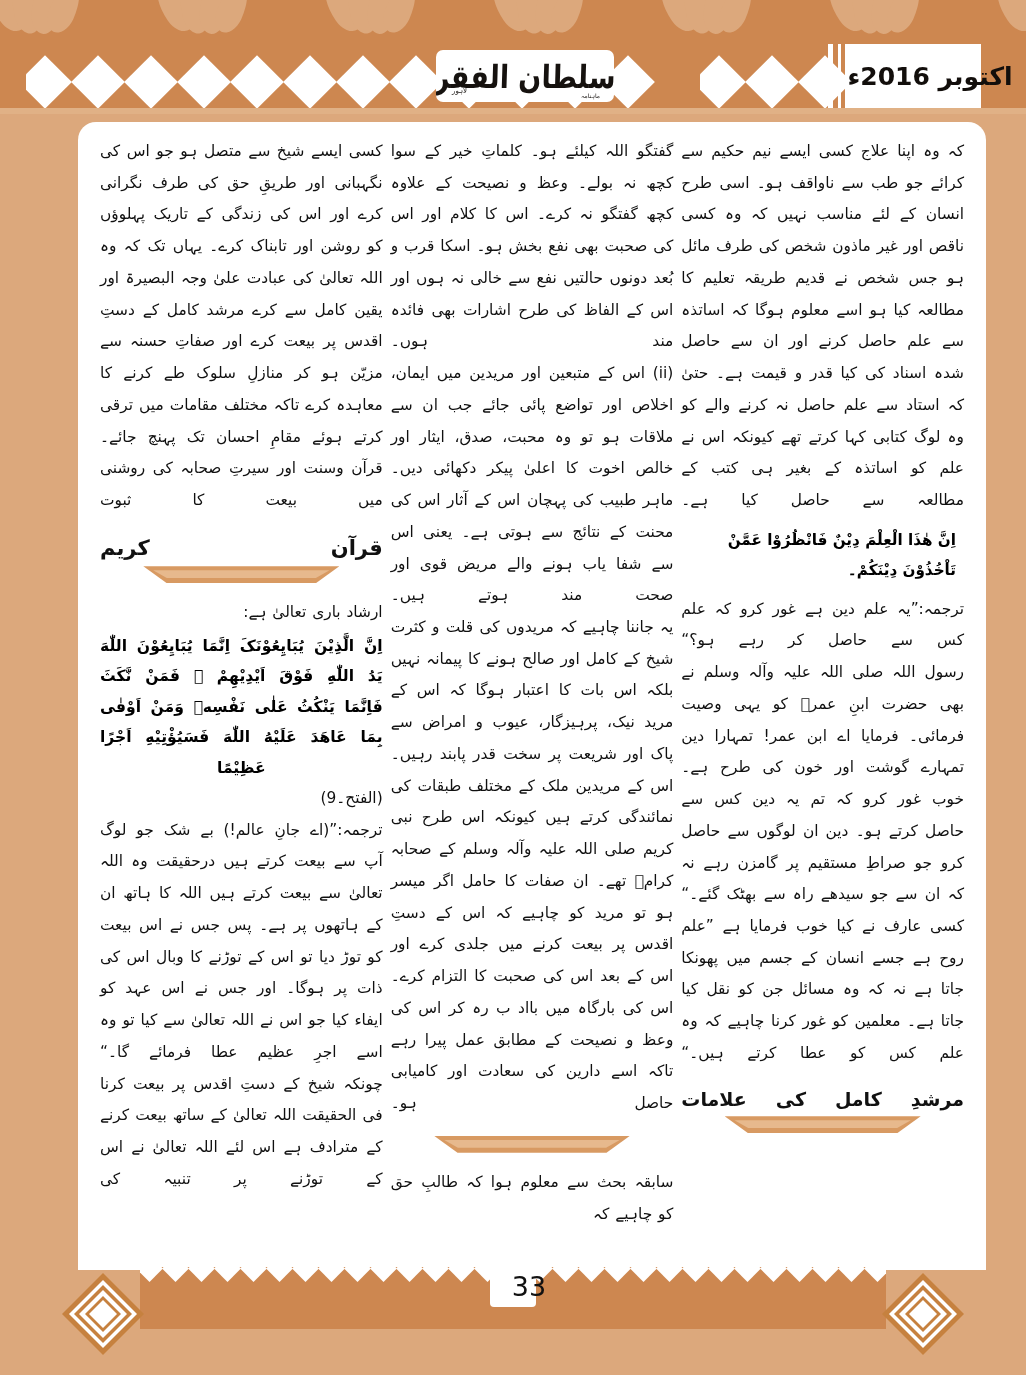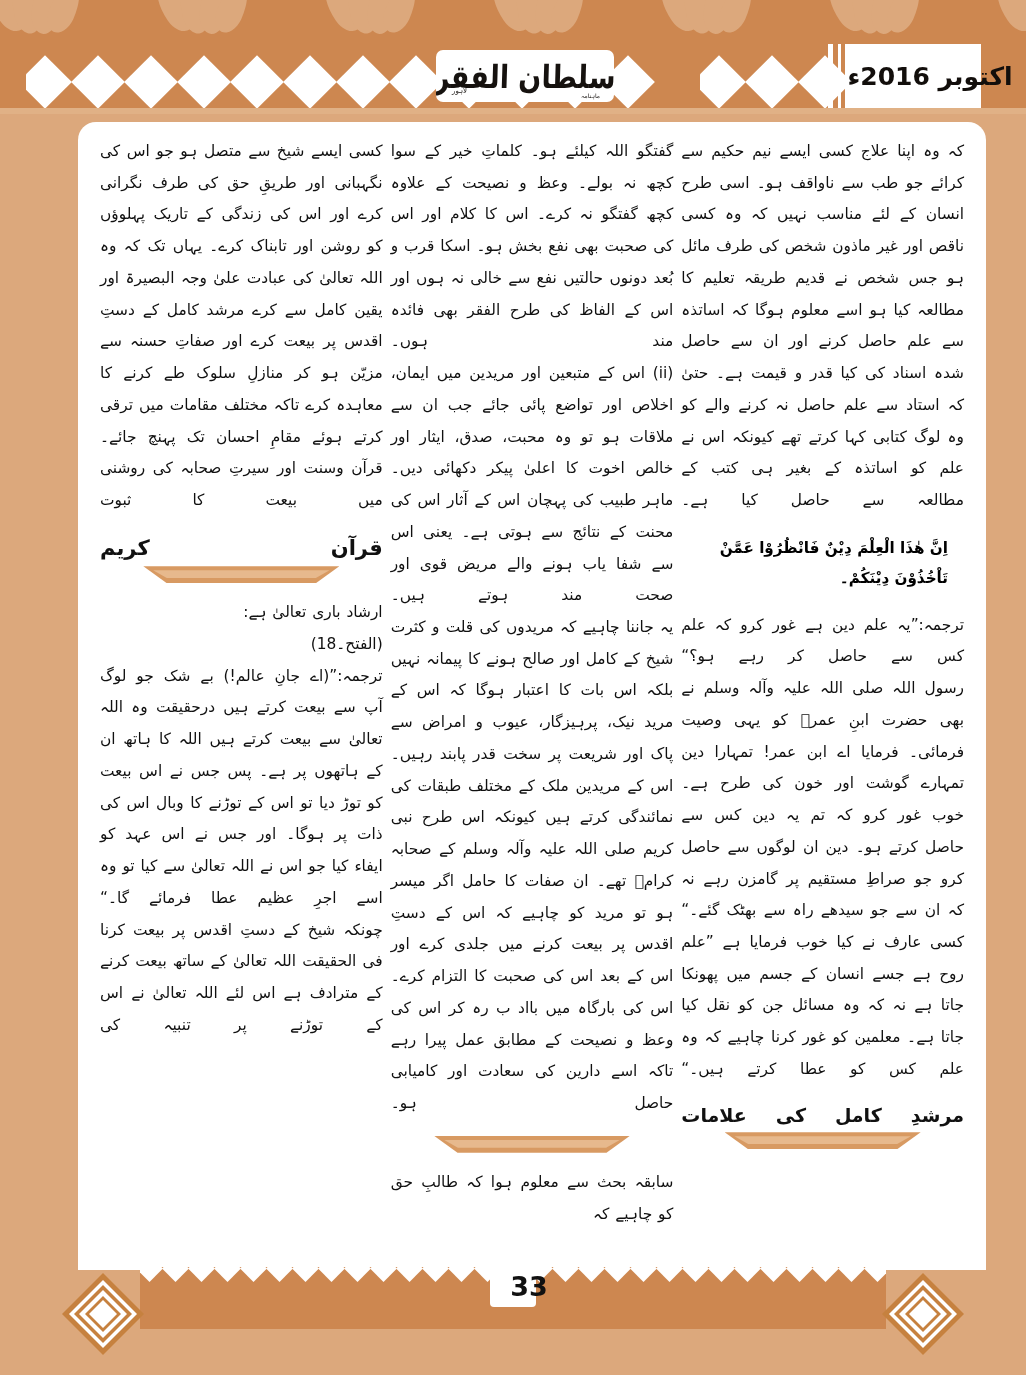--- a/index.html
+++ b/index.html
@@ -199,21 +199,21 @@
     font-family: "DejaVu Sans", sans-serif;
     font-size: 15.6px;
     font-weight: bold;
     line-height: 1.95;
     color: #000;
     text-align: justify;
     text-align-last: center;
     word-spacing: 2px;
   }
   p.arabic-inline {
-    margin: 16px;
+    margin: 8px;
     font-family: "DejaVu Sans", sans-serif;
     font-size: 15.2px;
     font-weight: bold;
     line-height: 2.0;
     color: #000;
     text-align: right;
     text-align-last: right;
   }
 
   
@@ -292,21 +292,21 @@
     background: #ffffff;
     border-radius: 4px;
     display: flex;
     align-items: center;
     justify-content: center;
     z-index: 4;
   }
   .page-num span {
     font-family: "DejaVu Sans", sans-serif;
     font-size: 27px;
-    font-weight: bold;
+    font-weight: normal;
     color: #111;
     margin-left: 32px;
   }
   .corner-dia {
     position: absolute;
     top: 6px;
     width: 82px;
     height: 82px;
   }
   .corner-dia.left  { left: 62px; }
@@ -450,21 +450,21 @@
       <p class="urdu">رسول اللہ صلی اللہ علیہ وآلہ وسلم نے بھی حضرت ابنِ عمرؓ کو یہی وصیت فرمائی۔ فرمایا اے ابن عمر! تمہارا دین تمہارے گوشت اور خون کی طرح ہے۔ خوب غور کرو کہ تم یہ دین کس سے حاصل کرتے ہو۔ دین ان لوگوں سے حاصل کرو جو صراطِ مستقیم پر گامزن رہے نہ کہ ان سے جو سیدھے راہ سے بھٹک گئے۔“ کسی عارف نے کیا خوب فرمایا ہے ”علم روح ہے جسے انسان کے جسم میں پھونکا جاتا ہے نہ کہ وہ مسائل جن کو نقل کیا جاتا ہے۔ معلمین کو غور کرنا چاہیے کہ وہ علم کس کو عطا کرتے ہیں۔“</p>
 
       <div class="heading-block">
         <div class="heading-title wide">مرشدِ کامل کی علامات</div>
         <div class="trapezoid"></div>
       </div>
 
     </div>
 
     <div class="col col-mid">
-      <p class="urdu">گفتگو اللہ کیلئے ہو۔ کلماتِ خیر کے سوا کچھ نہ بولے۔ وعظ و نصیحت کے علاوہ کچھ گفتگو نہ کرے۔ اس کا کلام اور اس کی صحبت بھی نفع بخش ہو۔ اسکا قرب و بُعد دونوں حالتیں نفع سے خالی نہ ہوں اور اس کے الفاظ کی طرح الفقر بھی فائدہ مند ہوں۔</p>
+      <p class="urdu">گفتگو اللہ کیلئے ہو۔ کلماتِ خیر کے سوا کچھ نہ بولے۔ وعظ و نصیحت کے علاوہ کچھ گفتگو نہ کرے۔ اس کا کلام اور اس کی صحبت بھی نفع بخش ہو۔ اسکا قرب و بُعد دونوں حالتیں نفع سے خالی نہ ہوں اور اس کے الفاظ کی طرح اشارات بھی فائدہ مند ہوں۔</p>
       <p class="urdu">(ii) اس کے متبعین اور مریدین میں ایمان، اخلاص اور تواضع پائی جائے جب ان سے ملاقات ہو تو وہ محبت، صدق، ایثار اور خالص اخوت کا اعلیٰ پیکر دکھائی دیں۔ ماہر طبیب کی پہچان اس کے آثار اس کی محنت کے نتائج سے ہوتی ہے۔ یعنی اس سے شفا یاب ہونے والے مریض قوی اور صحت مند ہوتے ہیں۔</p>
       <p class="urdu">یہ جاننا چاہیے کہ مریدوں کی قلت و کثرت شیخ کے کامل اور صالح ہونے کا پیمانہ نہیں بلکہ اس بات کا اعتبار ہوگا کہ اس کے مرید نیک، پرہیزگار، عیوب و امراض سے پاک اور شریعت پر سخت قدر پابند رہیں۔ اس کے مریدین ملک کے مختلف طبقات کی نمائندگی کرتے ہیں کیونکہ اس طرح نبی کریم صلی اللہ علیہ وآلہ وسلم کے صحابہ کرامؓ تھے۔ ان صفات کا حامل اگر میسر ہو تو مرید کو چاہیے کہ اس کے دستِ اقدس پر بیعت کرنے میں جلدی کرے اور اس کے بعد اس کی صحبت کا التزام کرے۔ اس کی بارگاہ میں بااد ب رہ کر اس کی وعظ و نصیحت کے مطابق عمل پیرا رہے تاکہ اسے دارین کی سعادت اور کامیابی حاصل ہو۔</p>
 
       <div class="heading-block">
         <div class="trapezoid"></div>
       </div>
 
       <p class="urdu last-free">سابقہ بحث سے معلوم ہوا کہ طالبِ حق کو چاہیے کہ</p>
     </div>
 
@@ -473,21 +473,22 @@
 
 
       <p class="urdu">قرآن وسنت اور سیرتِ صحابہ کی روشنی میں بیعت کا ثبوت</p>
 
       <div class="heading-block">
         <div class="heading-title">قرآن کریم</div>
         <div class="trapezoid"></div>
       </div>
 
       <p class="urdu last-free">ارشاد باری تعالیٰ ہے:</p>
-      <p class="urdu last-free">(الفتح۔18)</p>
+      <p class="arabic">اِنَّ الَّذِیْنَ یُبَایِعُوْنَکَ اِنَّمَا یُبَایِعُوْنَ اللّٰهَ یَدُ اللّٰهِ فَوْقَ اَیْدِیْھِمْ ۚ فَمَنْ نَّکَثَ فَاِنَّمَا یَنْکُثُ عَلٰی نَفْسِهٖ وَمَنْ اَوْفٰی بِمَا عَاھَدَ عَلَیْهُ اللّٰهَ فَسَیُؤْتِیْهِ اَجْرًا عَظِیْمًا</p>
+      <p class="urdu last-free">(الفتح۔9)</p>
       <p class="urdu">ترجمہ:”(اے جانِ عالم!) بے شک جو لوگ آپ سے بیعت کرتے ہیں درحقیقت وہ اللہ تعالیٰ سے بیعت کرتے ہیں اللہ کا ہاتھ ان کے ہاتھوں پر ہے۔ پس جس نے اس بیعت کو توڑ دیا تو اس کے توڑنے کا وبال اس کی ذات پر ہوگا۔ اور جس نے اس عہد کو ایفاء کیا جو اس نے اللہ تعالیٰ سے کیا تو وہ اسے اجرِ عظیم عطا فرمائے گا۔“</p>
       <p class="urdu">چونکہ شیخ کے دستِ اقدس پر بیعت کرنا فی الحقیقت اللہ تعالیٰ کے ساتھ بیعت کرنے کے مترادف ہے اس لئے اللہ تعالیٰ نے اس کے توڑنے پر تنبیہ کی</p>
     </div>
 
   </div>
 
   <div class="footer-wrap">
     <div class="footer-band"></div>
     <div class="footer-teeth" id="footer-teeth">
         <div class="tooth" style="left: 0px;"></div>

